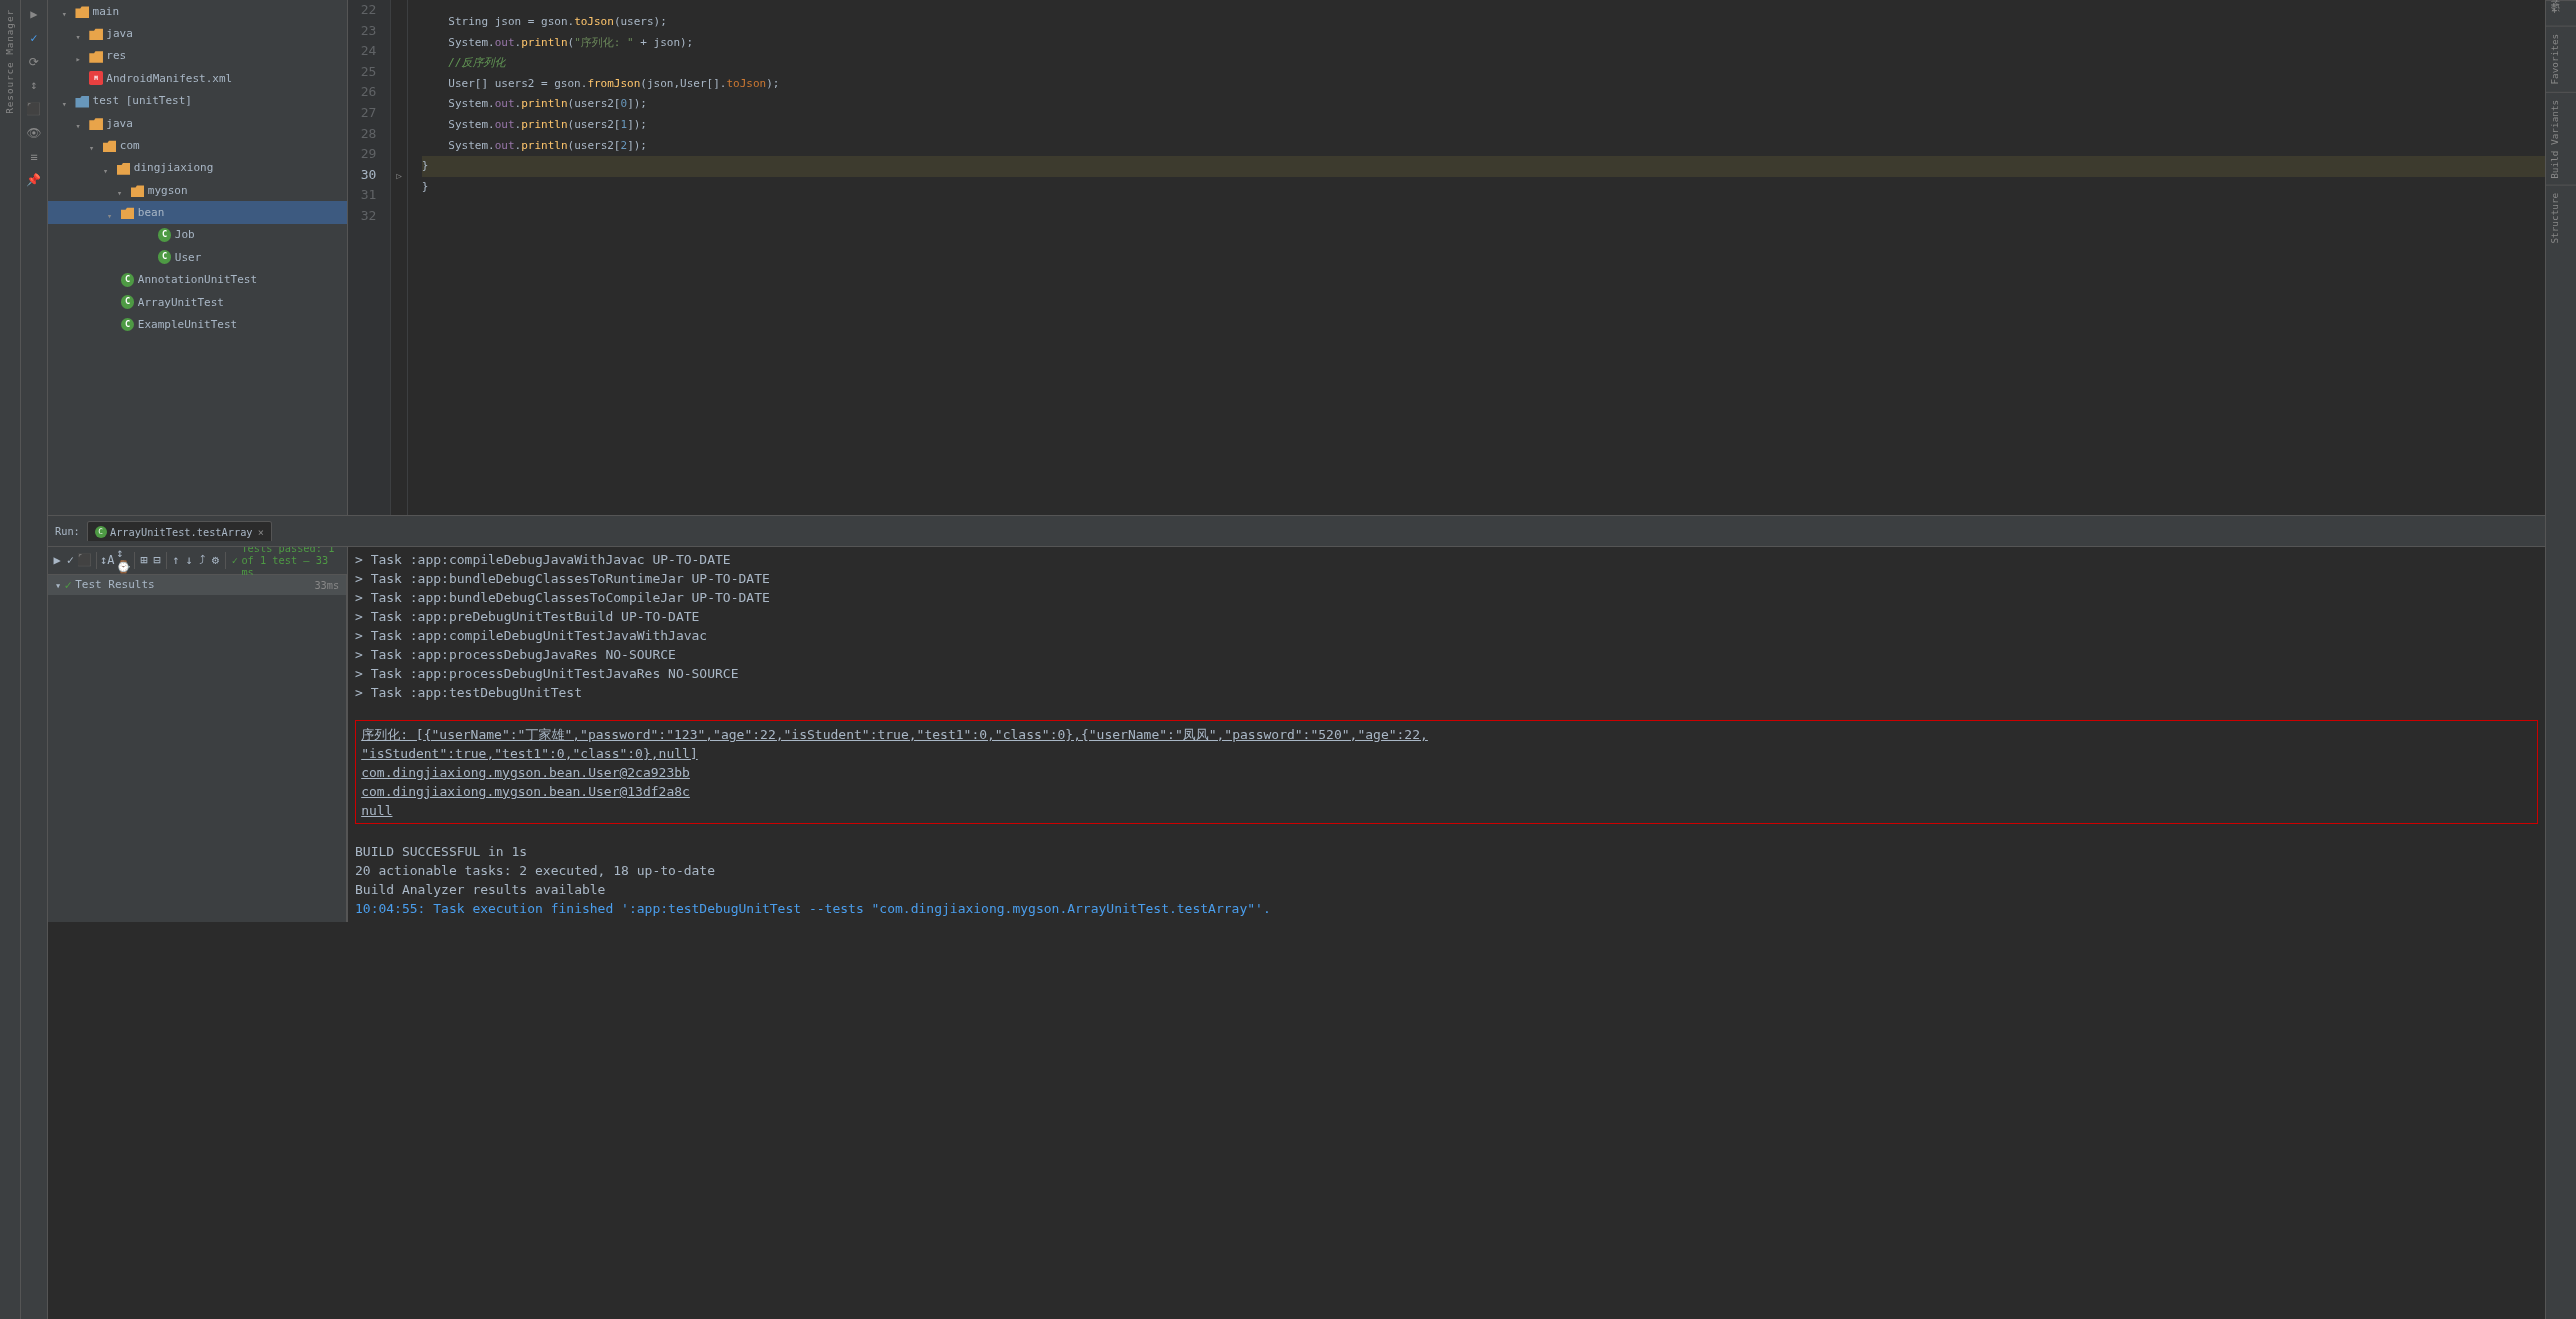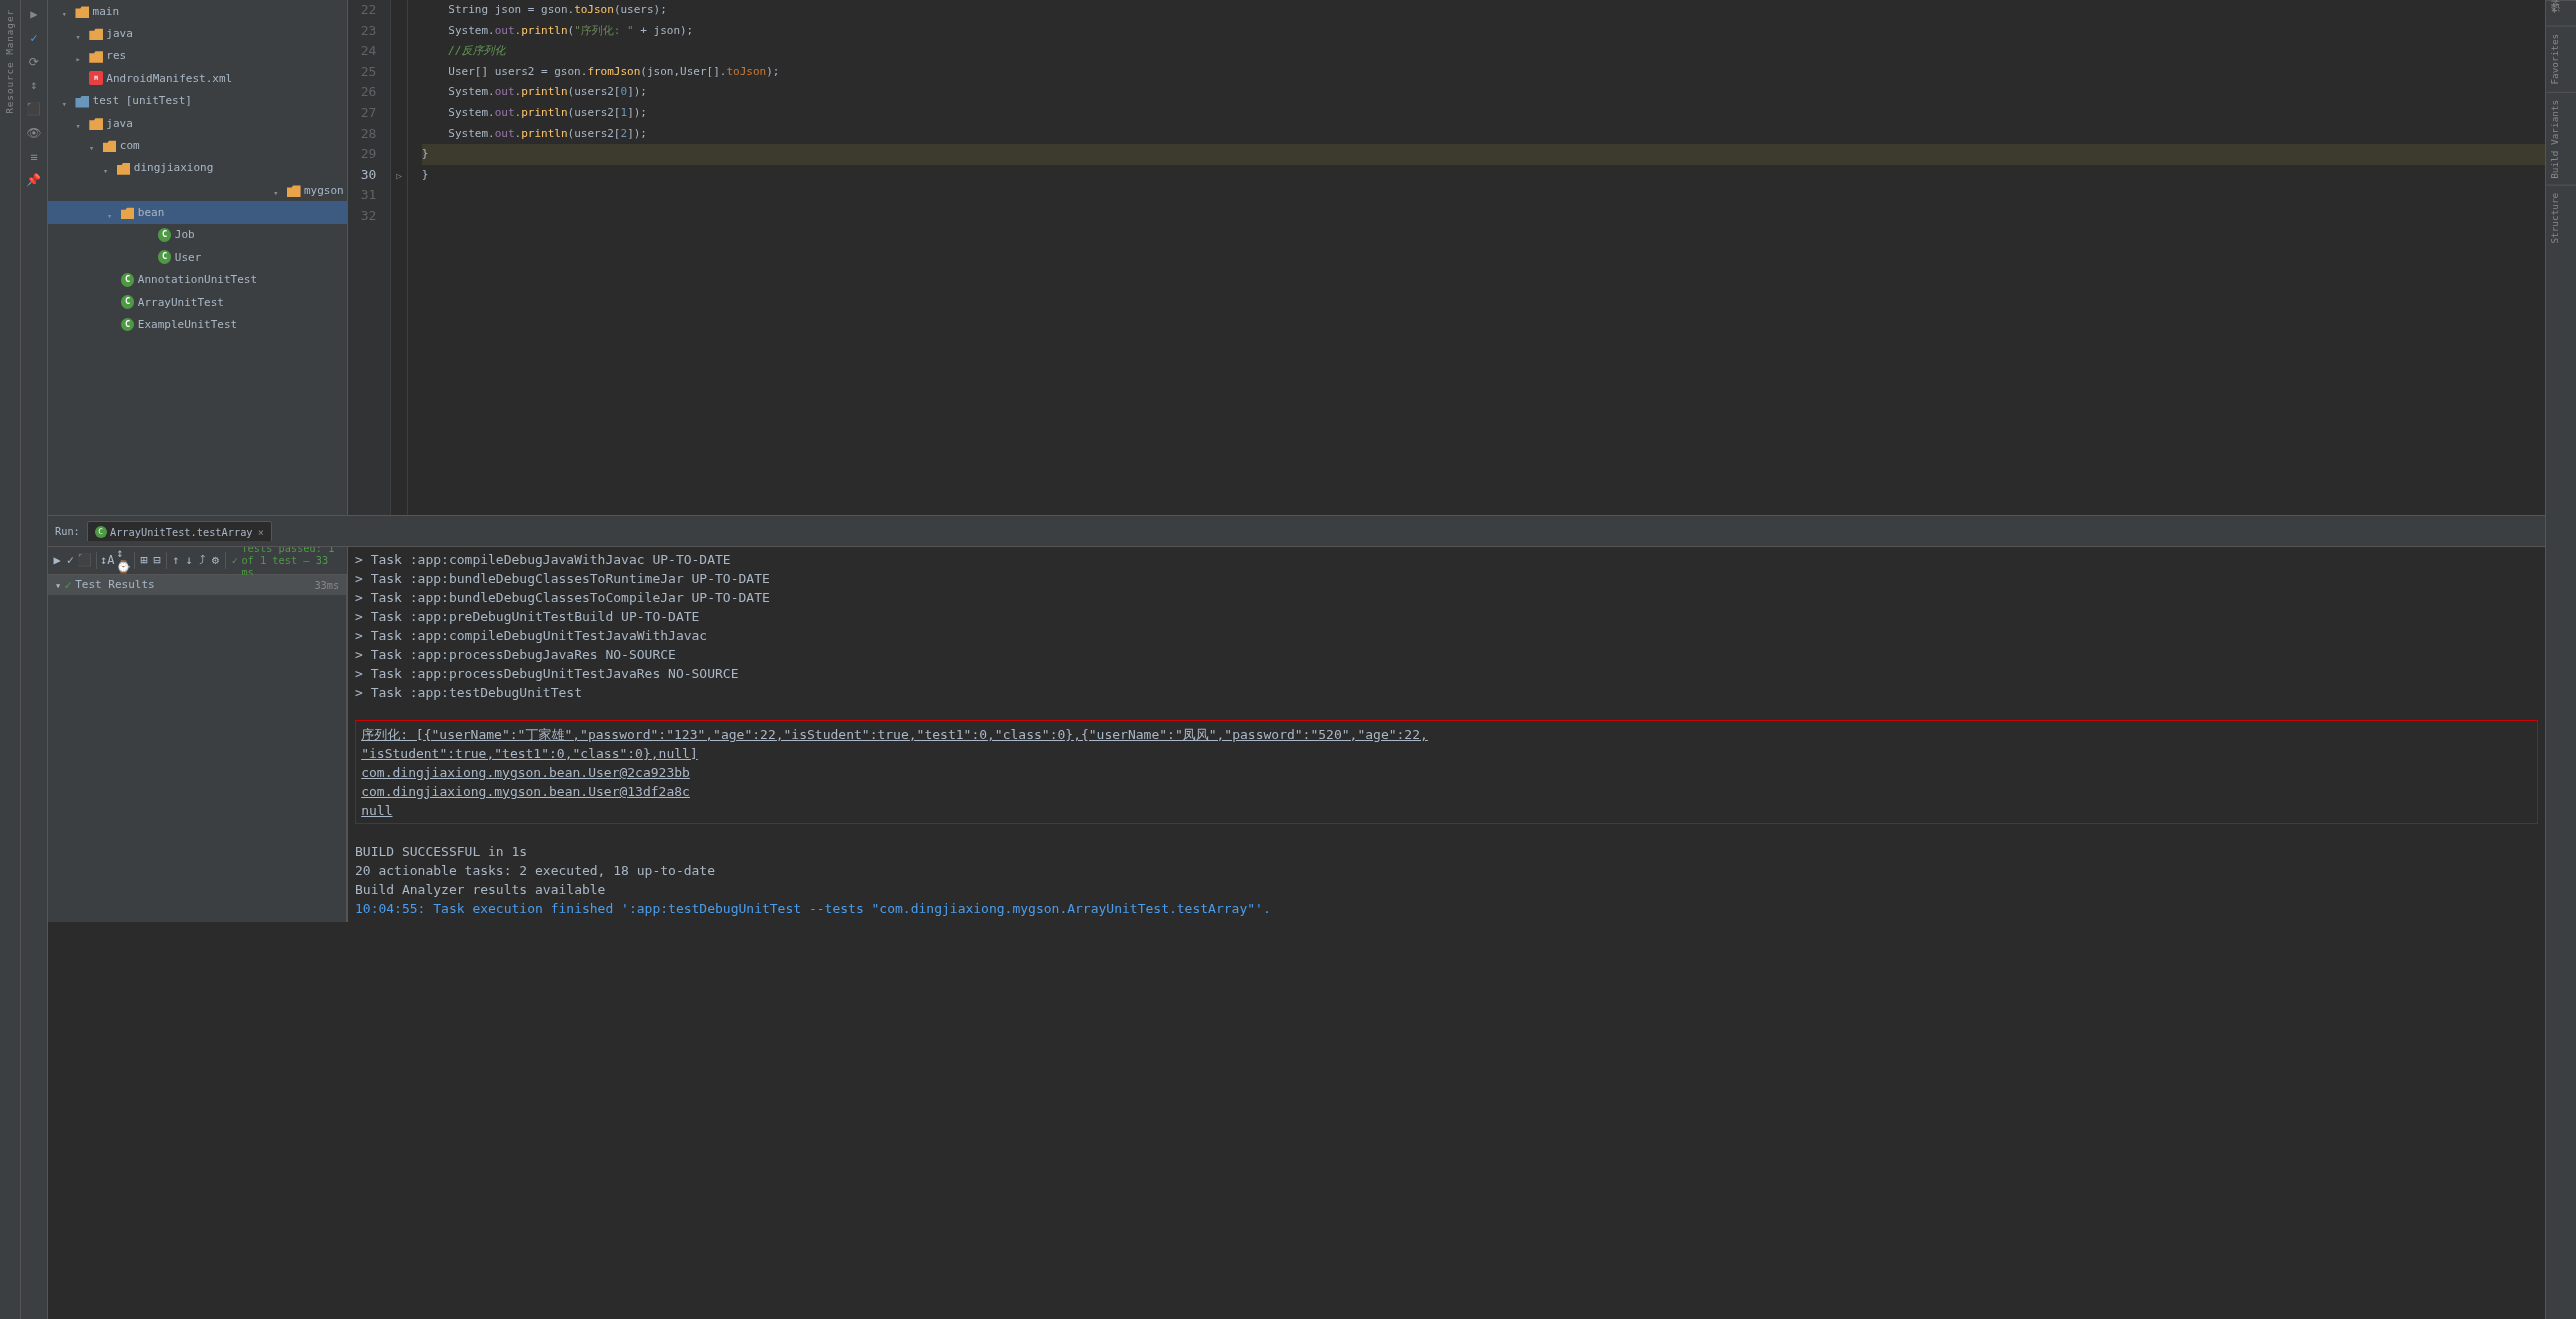--- a/index.html
+++ b/index.html
@@ -38,21 +38,21 @@
       padding: 1.7px 3.4px;
       cursor: pointer;
       white-space: nowrap;
       line-height: 19px;
     }
 
     .tree-indent-1 { padding-left: 13.7px; }
     .tree-indent-2 { padding-left: 27.5px; }
     .tree-indent-3 { padding-left: 41px; }
     .tree-indent-4 { padding-left: 55px; }
-    .tree-indent-5 { padding-left: 69px; justify-content: flex-end; }
+    .tree-indent-5 { padding-left: 69px; }
     .tree-indent-6 { padding-left: 59px; }
     .tree-indent-7 { padding-left: 96px; }
 
     .chevron {
       display: inline-block;
       width: 12px;
       height: 12px;
       margin-right: 1.7px;
       font-size: 8.6px;
       color: #888;
@@ -137,20 +137,21 @@
       font-size: 13px;
       line-height: 20.6px;
     }
 
     .code-content {
       flex: 1;
       padding-left: 13.7px;
       overflow: auto;
       line-height: 20.6px;
       font-size: 11px;
+      margin-top: 12px;
     }
 
     .code-line {
       display: block;
       line-height: 20.6px;
       white-space: pre;
       color: #a9b7c6;
     }
 
     .code-line.highlighted-line {

